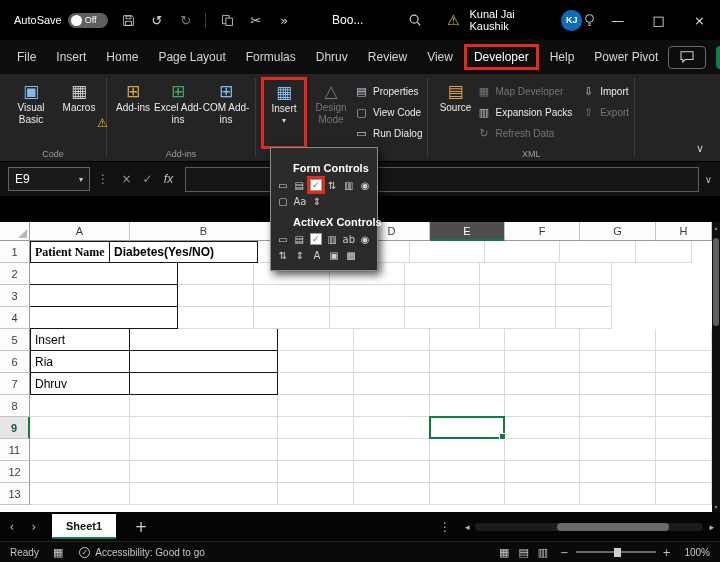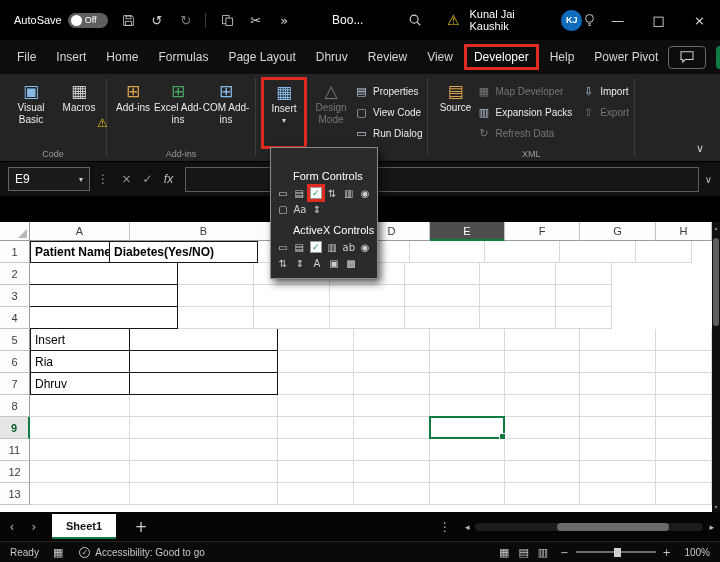--- a/index.html
+++ b/index.html
@@ -142,21 +142,21 @@
     font-size: 8px; display: flex; align-items: center; justify-content: center; }
   .views { margin-left: auto; display: flex; gap: 9px; margin-right: 12px; font-size: 11px; }
   .zoom { display: flex; align-items: center; gap: 7px; margin-right: 10px; }
   .zslider { width: 80px; height: 2px; background: #6a6a6a; position: relative; }
   .zknob { position: absolute; left: 38px; top: -3px; width: 7px; height: 9px; background: #cfcfcf; }
   .zoomtext { width: 32px; text-align: right; }
 
   
   .popup { position: absolute; left: 270px; top: 147px; width: 108px; background: #2b2b2b;
     border: 1px solid #8a8a8a; box-shadow: 3px 4px 8px rgba(0,0,0,.65); z-index: 40; padding: 4px 5px 6px; }
-  .popup .ph { font-size: 11px; font-weight: normal; color: #fff; margin: 18px 0 4px 1px; white-space: nowrap; padding-left: 16px; }
+  .popup .ph { font-size: 11px; font-weight: bold; color: #fff; margin: 10px 0 4px 1px; white-space: nowrap; padding-left: 16px; }
   .popup .ph2 { margin-top: 8px; }
   .fc-row { display: flex; gap: 3px; margin: 2px 0; }
   .fc-ic { width: 14px; height: 14px; display: flex; align-items: center; justify-content: center;
     font-size: 10px; color: #d0d0d0; font-family: "DejaVu Sans", sans-serif; }
   .fc-ic.cbx { border: 1px solid #9a9a9a; background: #fff; color: #1d9151; width: 12px; height: 12px;
     margin: 1px; font-size: 9px; font-weight: bold; }
   .fc-ic.hl { outline: 3px solid #e02b20; }
 </style>
 </head>
 <body>
@@ -209,22 +209,22 @@
   <span class="winctl ic">—</span>
   <span class="winctl ic">□</span>
   <span class="winctl ic">×</span>
 </div>
 
 <div class="tabrow">
   <div style="display:flex;align-items:center;">
       <div class="tab">File</div>
       <div class="tab">Insert</div>
       <div class="tab">Home</div>
+      <div class="tab">Page Layout</div>
       <div class="tab">Formulas</div>
-      <div class="tab">Page Layout</div>
       <div class="tab">Dhruv</div>
       <div class="tab">Review</div>
       <div class="tab">View</div>
       <div class="tab tab-hl">Developer</div>
       <div class="tab">Help</div>
       <div class="tab">Power Pivot</div>
     </div>
   <div class="tabrow-right">
     <span class="comment-btn">
       <svg width="14" height="12" viewBox="0 0 16 14">
@@ -351,21 +351,21 @@
       <div class="chead" style="width: 148px;">B</div>
       <div class="chead" style="width: 76px;">C</div>
       <div class="chead" style="width: 76px;">D</div>
       <div class="chead sel" style="width: 75px;">E</div>
       <div class="chead" style="width: 75px;">F</div>
       <div class="chead" style="width: 76px;">G</div>
       <div class="chead" style="width: 56px;">H</div>
     </div>
     <div class="grow">
       <div class="rhead">1</div>
-      <div class="cell bold bordered btop bleft" style="width: 80px;">Patient Name</div>
+      <div class="cell bold bordered btop bleft" style="width: 80px; font-family: Liberation Serif, serif;">Patient Name</div>
       <div class="cell bold bordered btop" style="width: 148px;">Diabetes(Yes/NO)</div>
       <div class="cell" style="width: 76px;"></div>
       <div class="cell" style="width: 76px;"></div>
       <div class="cell" style="width: 75px;"></div>
       <div class="cell" style="width: 75px;"></div>
       <div class="cell" style="width: 76px;"></div>
       <div class="cell" style="width: 56px;"></div>
     </div>
     <div class="grow">
       <div class="rhead">2</div>

